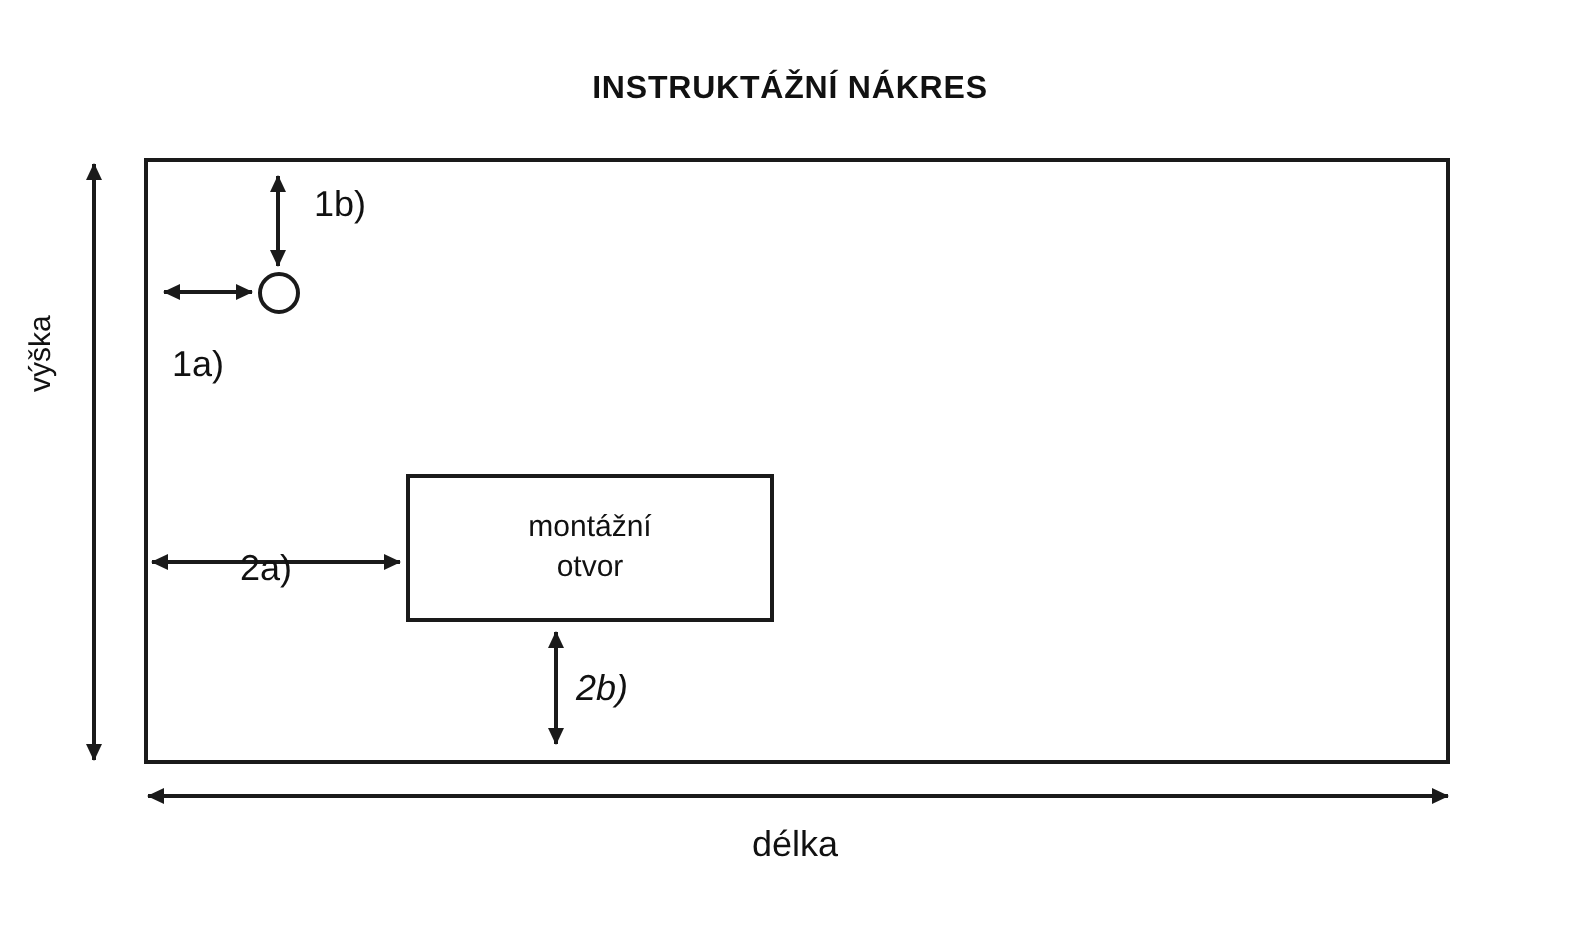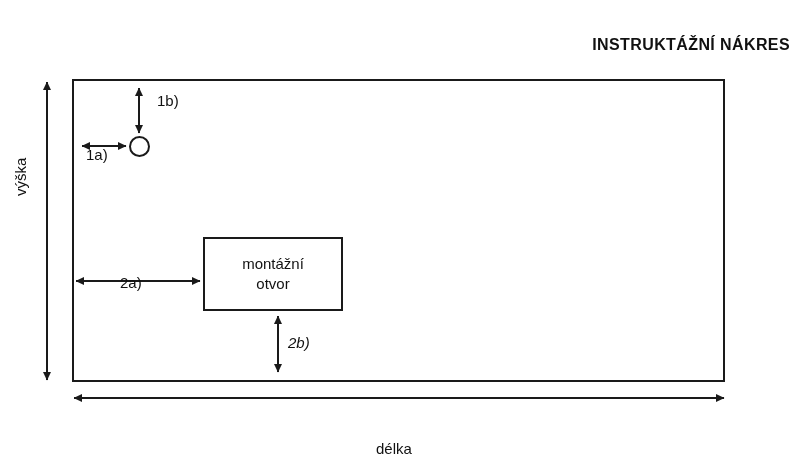--- a/index.html
+++ b/index.html
@@ -19,21 +19,21 @@
     position: absolute;
     left: 0; top: 0;
     width: 790px;
     height: 475px;
   }
   .title {
     position: absolute;
     left: 0;
     top: 36px;
     width: 790px;
-    text-align: right;
+    text-align: center;
     font-size: 16px;
     font-weight: bold;
     letter-spacing: 0.4px;
     color: #111111;
   }
   .panel {
     position: absolute;
     left: 72px;
     top: 79px;
     width: 653px;
@@ -50,36 +50,36 @@
     height: 21px;
     border: 2px solid #1a1a1a;
     border-radius: 50%;
     box-sizing: border-box;
     background: #ffffff;
   }
   .mount-box {
     position: absolute;
     left: 203px;
     top: 237px;
-    width: 140px;
+    width: 184px;
     height: 74px;
     border: 2px solid #1a1a1a;
     box-sizing: border-box;
     background: #ffffff;
     display: flex;
     flex-direction: column;
     align-items: center;
     justify-content: center;
     line-height: 1.35;
     font-size: 15px;
     color: #111111;
   }
   .lbl {
     position: absolute;
-    font-size: 15px;
+    font-size: 18px;
     color: #111111;
     white-space: nowrap;
   }
   .svg-layer {
     position: absolute;
     left: 0; top: 0;
     width: 790px;
     height: 475px;
     pointer-events: none;
   }
@@ -128,20 +128,20 @@
 
     <line x1="139" y1="88" x2="139" y2="133" stroke="#1a1a1a" stroke-width="2" marker-start="url(#arrow-start)" marker-end="url(#arrow-end)"></line>
 
     <line x1="76" y1="281" x2="200" y2="281" stroke="#1a1a1a" stroke-width="2" marker-start="url(#arrow-start)" marker-end="url(#arrow-end)"></line>
 
     <line x1="278" y1="316" x2="278" y2="372" stroke="#1a1a1a" stroke-width="2" marker-start="url(#arrow-start)" marker-end="url(#arrow-end)"></line>
   </svg>
 
   <div class="vert-label">výška</div>
 
-  <div class="lbl" style="left:376px; top:412px;margin-top:28px;">délka</div>
+  <div class="lbl" style="left:376px; top:412px;">délka</div>
 
-  <div class="lbl" style="left:86px; top:146px;">1a)</div>
+  <div class="lbl" style="left:86px; top:172px;">1a)</div>
   <div class="lbl" style="left:157px; top:92px;">1b)</div>
   <div class="lbl" style="left:120px; top:250px;margin-top:24px;">2a)</div>
   <div class="lbl" style="left:288px; top:334px;font-style:italic;">2b)</div>
 
 </div>
 
 </body></html>

